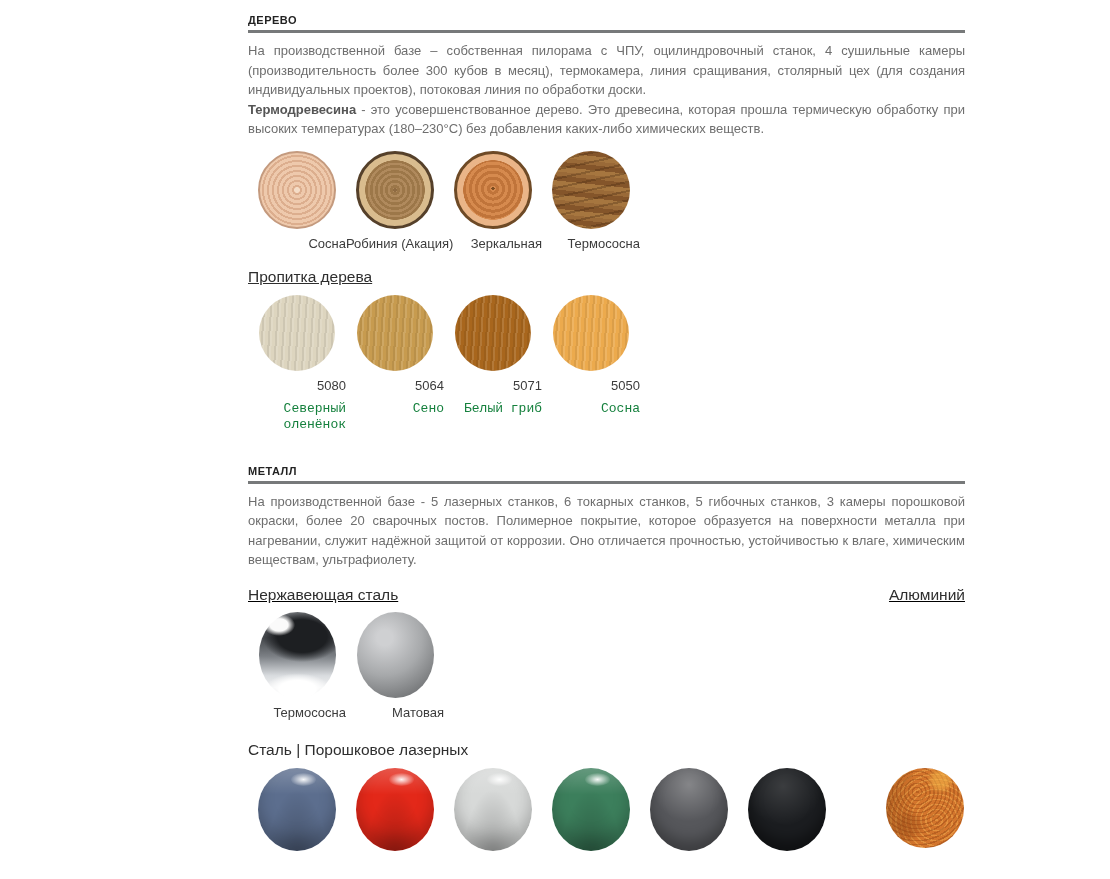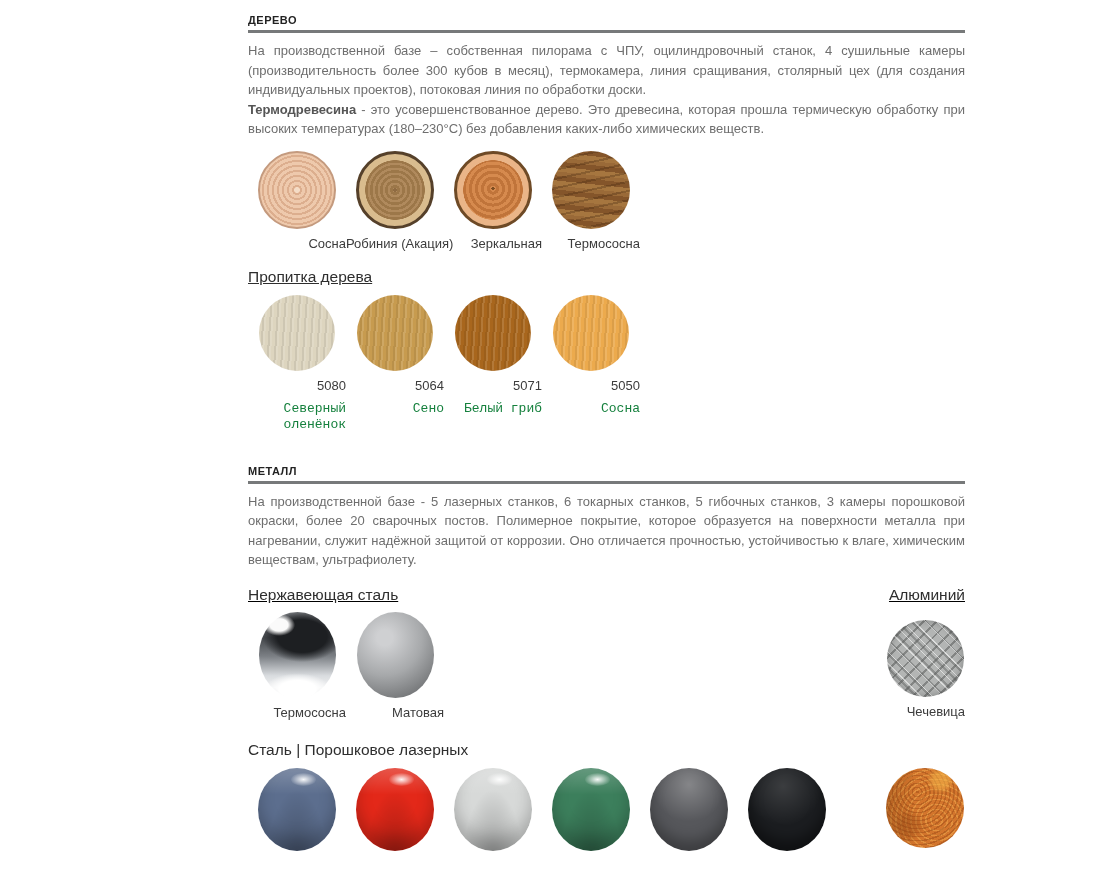--- a/index.html
+++ b/index.html
@@ -171,24 +171,20 @@
 
   <div class="row mt8">
     <div class="cell">
       <div class="ellipse mirror"></div>
       <div class="cell-label">Термососна</div>
     </div>
     <div class="cell">
       <div class="ellipse matte-steel"></div>
       <div class="cell-label">Матовая</div>
     </div>
-    <div class="cell push-right">
-      <div class="circle checker offset8"></div>
-      <div class="cell-label">Чечевица</div>
-    </div>
   </div>
 
   <div class="sub-title mt20">Сталь | Порошковое лазерных</div>
 
   <div class="row mt9">
     <div class="cell">
       <div class="sphere gloss" style="--c: #5c6e8e;"></div>
 
     </div>
     <div class="cell">

